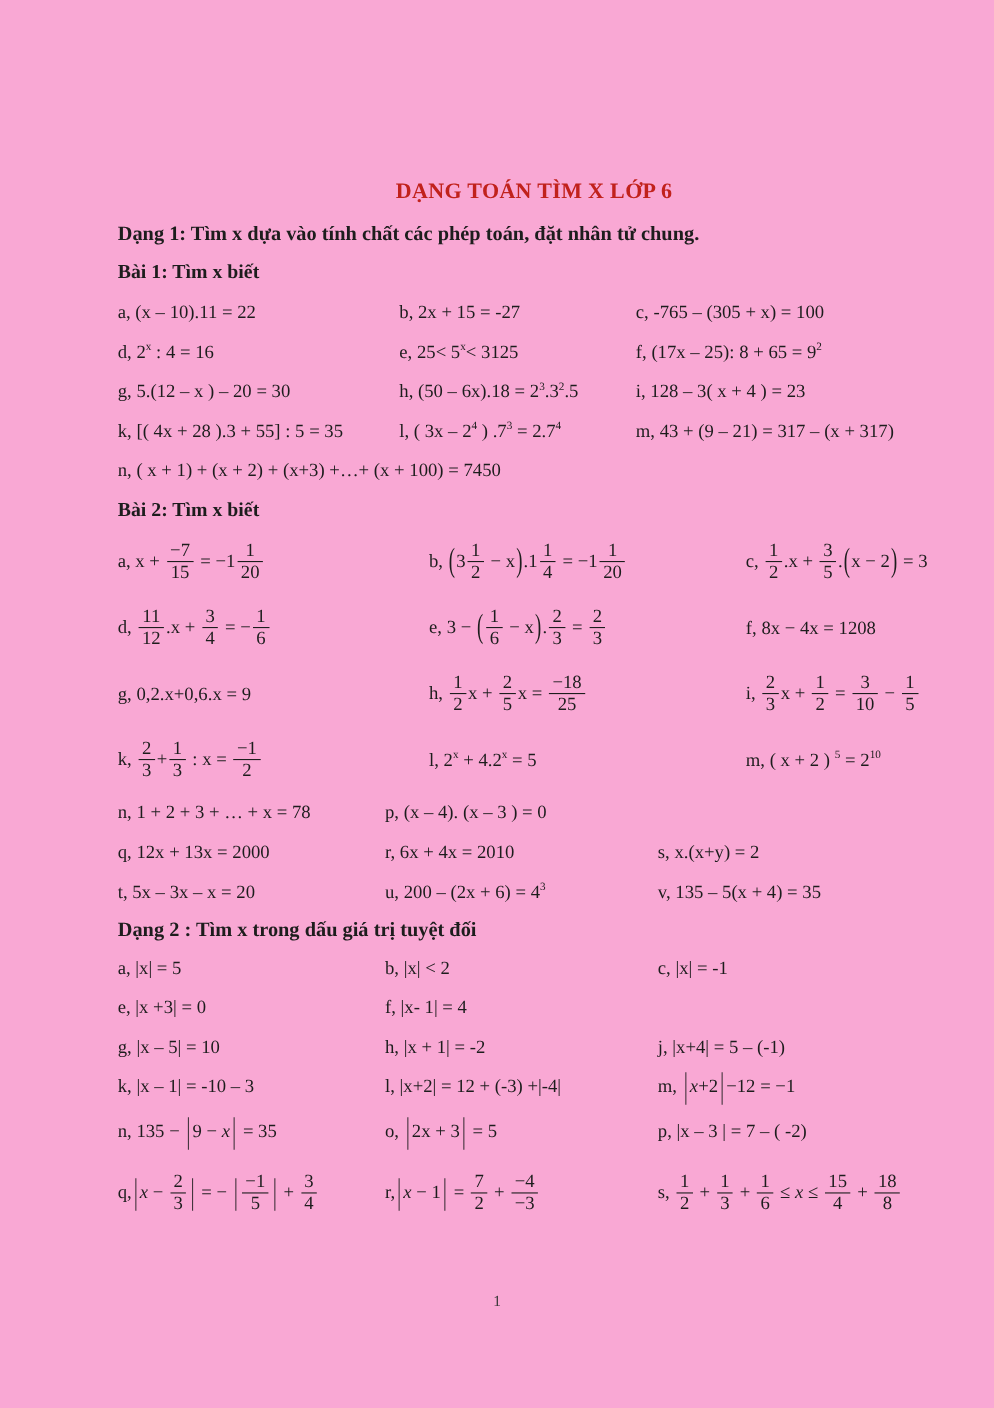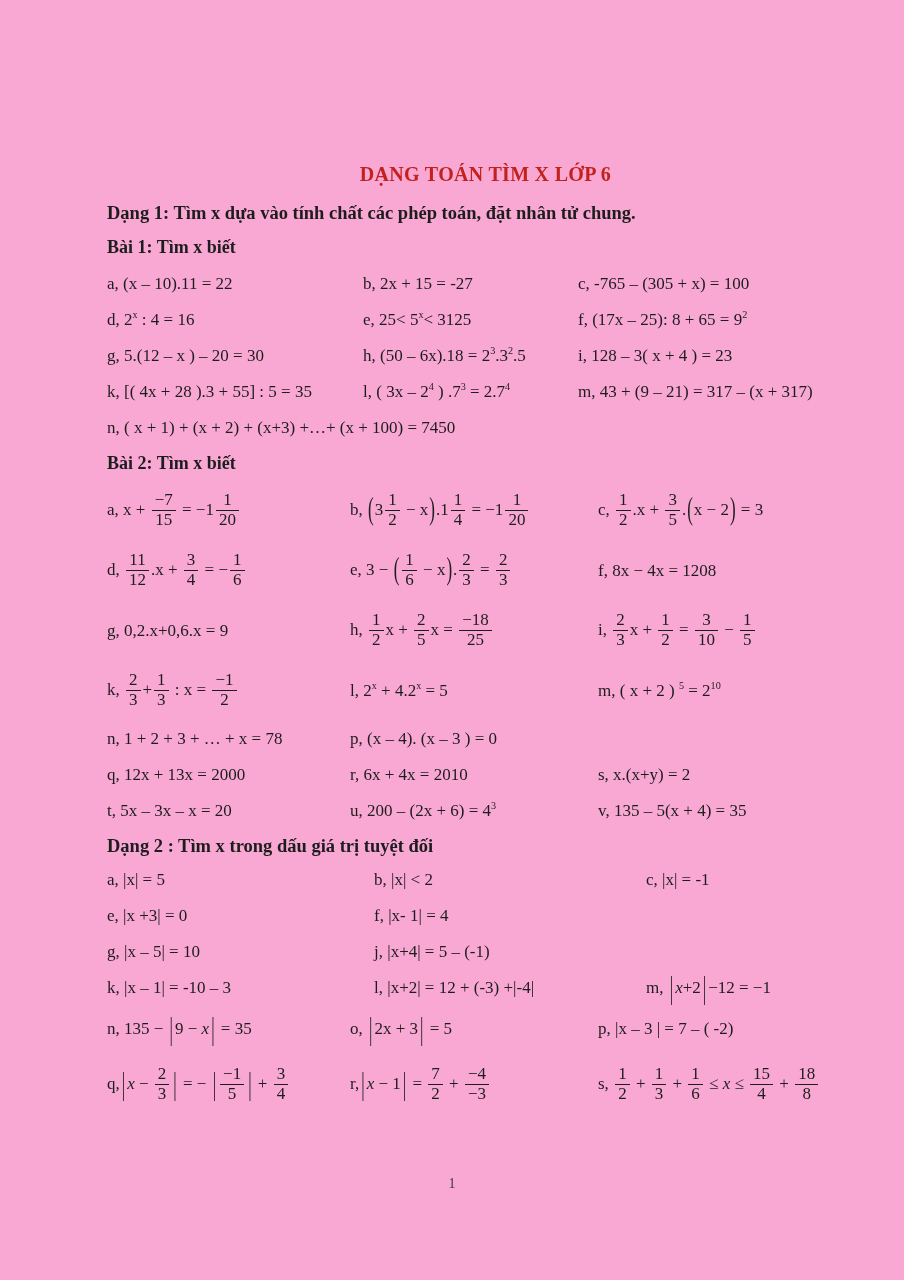--- a/index.html
+++ b/index.html
@@ -27,23 +27,23 @@
     line-height:1.25;
   }
   .h2 {
     font-weight:bold;
     font-size:18px;
     margin:0 0 7px 0;
     line-height:1.25;
   }
   .prow { display:grid; align-items:center; font-size:17px; }
   .g1 .prow  { grid-template-columns:256px 215px 1fr; height:36px; }
-  .g2f .prow { grid-template-columns:243px 248px 1fr; height:60px; }
+  .g2f .prow { grid-template-columns:243px 248px 1fr; height:60px;gap:40px; }
   .g2p .prow { grid-template-columns:243px 248px 1fr; height:36px; }
-  .g3 .prow  { grid-template-columns:243px 248px 1fr; height:36px;gap:24px; }
+  .g3 .prow  { grid-template-columns:243px 248px 1fr; height:36px; }
   .g3n .prow { grid-template-columns:243px 248px 1fr; height:46px; }
   .g3q .prow { grid-template-columns:243px 248px 1fr; height:66px; }
   .fullrow { font-size:17px; height:36px; display:flex; align-items:center; }
   .pcell { white-space:nowrap; }
 
   
   .frac { display:inline-block; vertical-align:middle; text-align:center; margin:0 2px; position:relative; top:-1px; }
   .fn { display:block; padding:0 3px 0 3px; border-bottom:1.2px solid #1d1d1d; line-height:1.1; }
   .fd { display:block; padding:0 3px; line-height:1.1; }
   sup { font-size:0.6em; line-height:0; }
@@ -144,20 +144,21 @@
         <div class="pcell">a, |x| = 5</div>
         <div class="pcell">b, |x| &lt; 2</div>
         <div class="pcell">c, |x| = -1</div>
       </div>
       <div class="prow">
         <div class="pcell">e, |x +3| = 0</div>
         <div class="pcell">f, |x- 1| = 4</div>
       </div>
       <div class="prow">
         <div class="pcell">g, |x – 5| = 10</div>
+        <div class="pcell">h, |x + 1| = -2</div>
         <div class="pcell">j, |x+4| = 5 – (-1)</div>
       </div>
       <div class="prow">
         <div class="pcell">k, |x – 1| = -10 – 3</div>
         <div class="pcell">l, |x+2| = 12 + (-3) +|-4|</div>
         <div class="pcell">m, <span class="tbar">|</span><i>x</i>+2<span class="tbar">|</span>−12 = −1</div>
       </div>
     </div>
 
   <div class="g3n">

